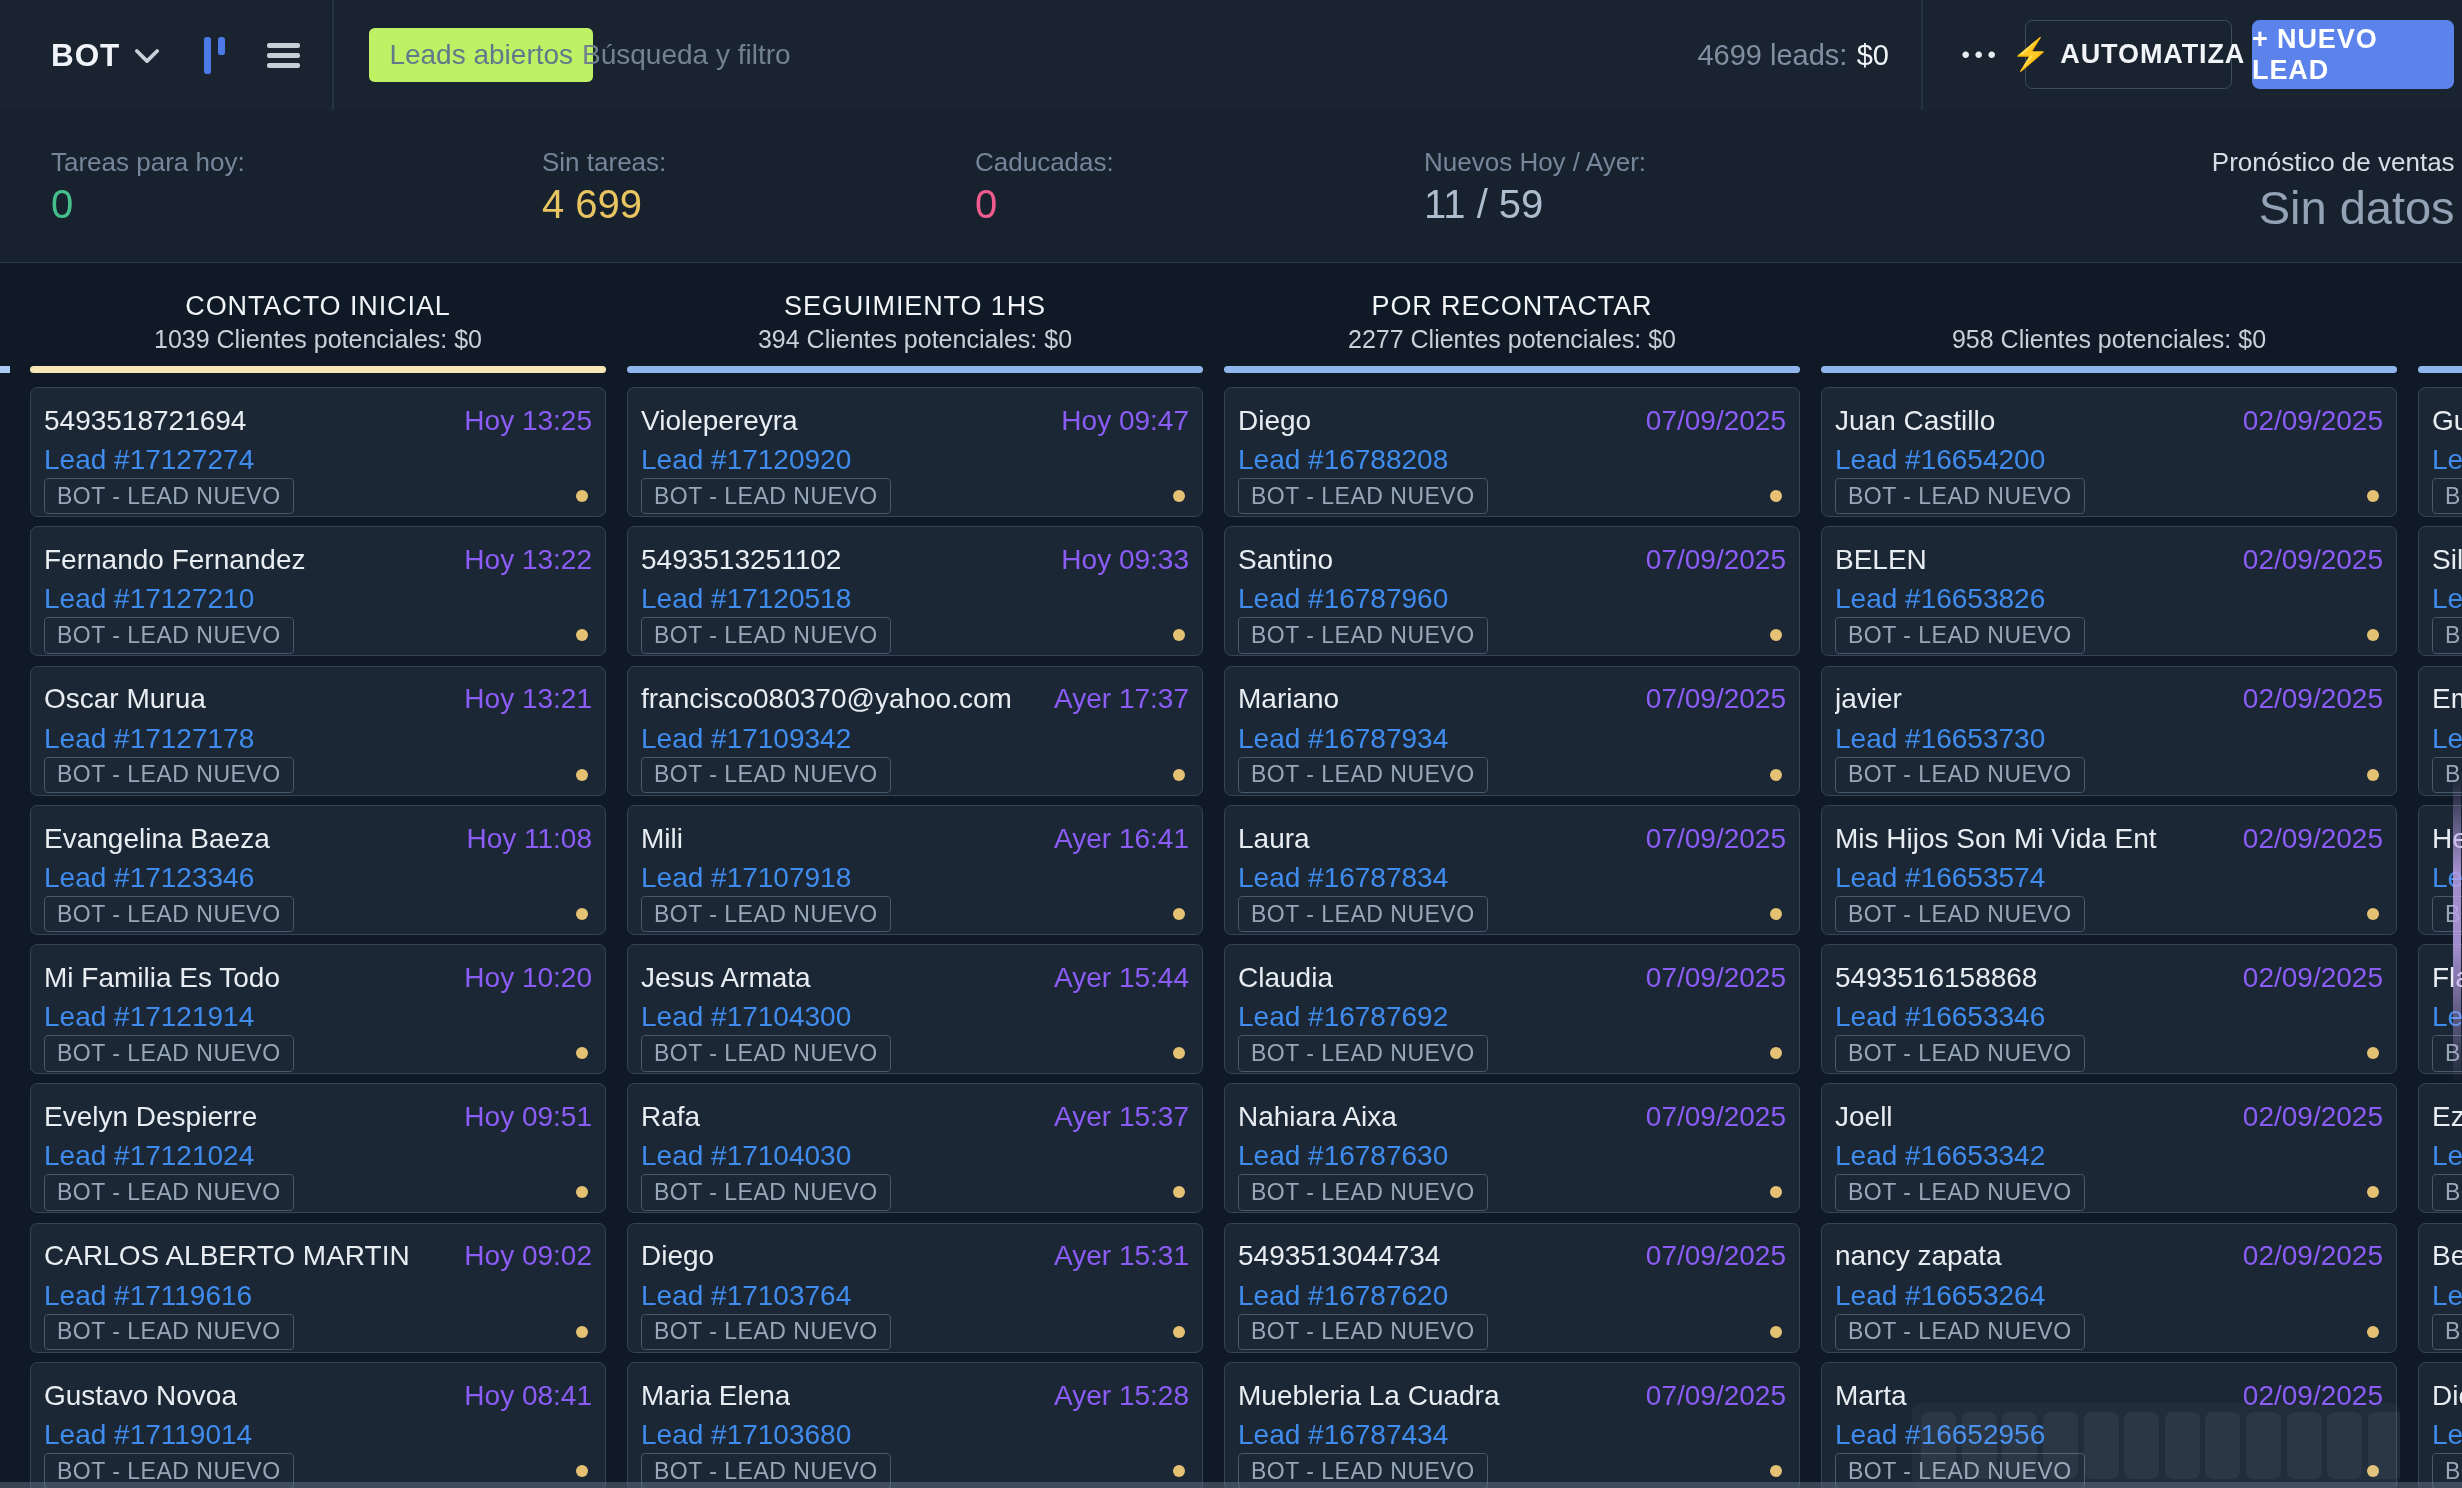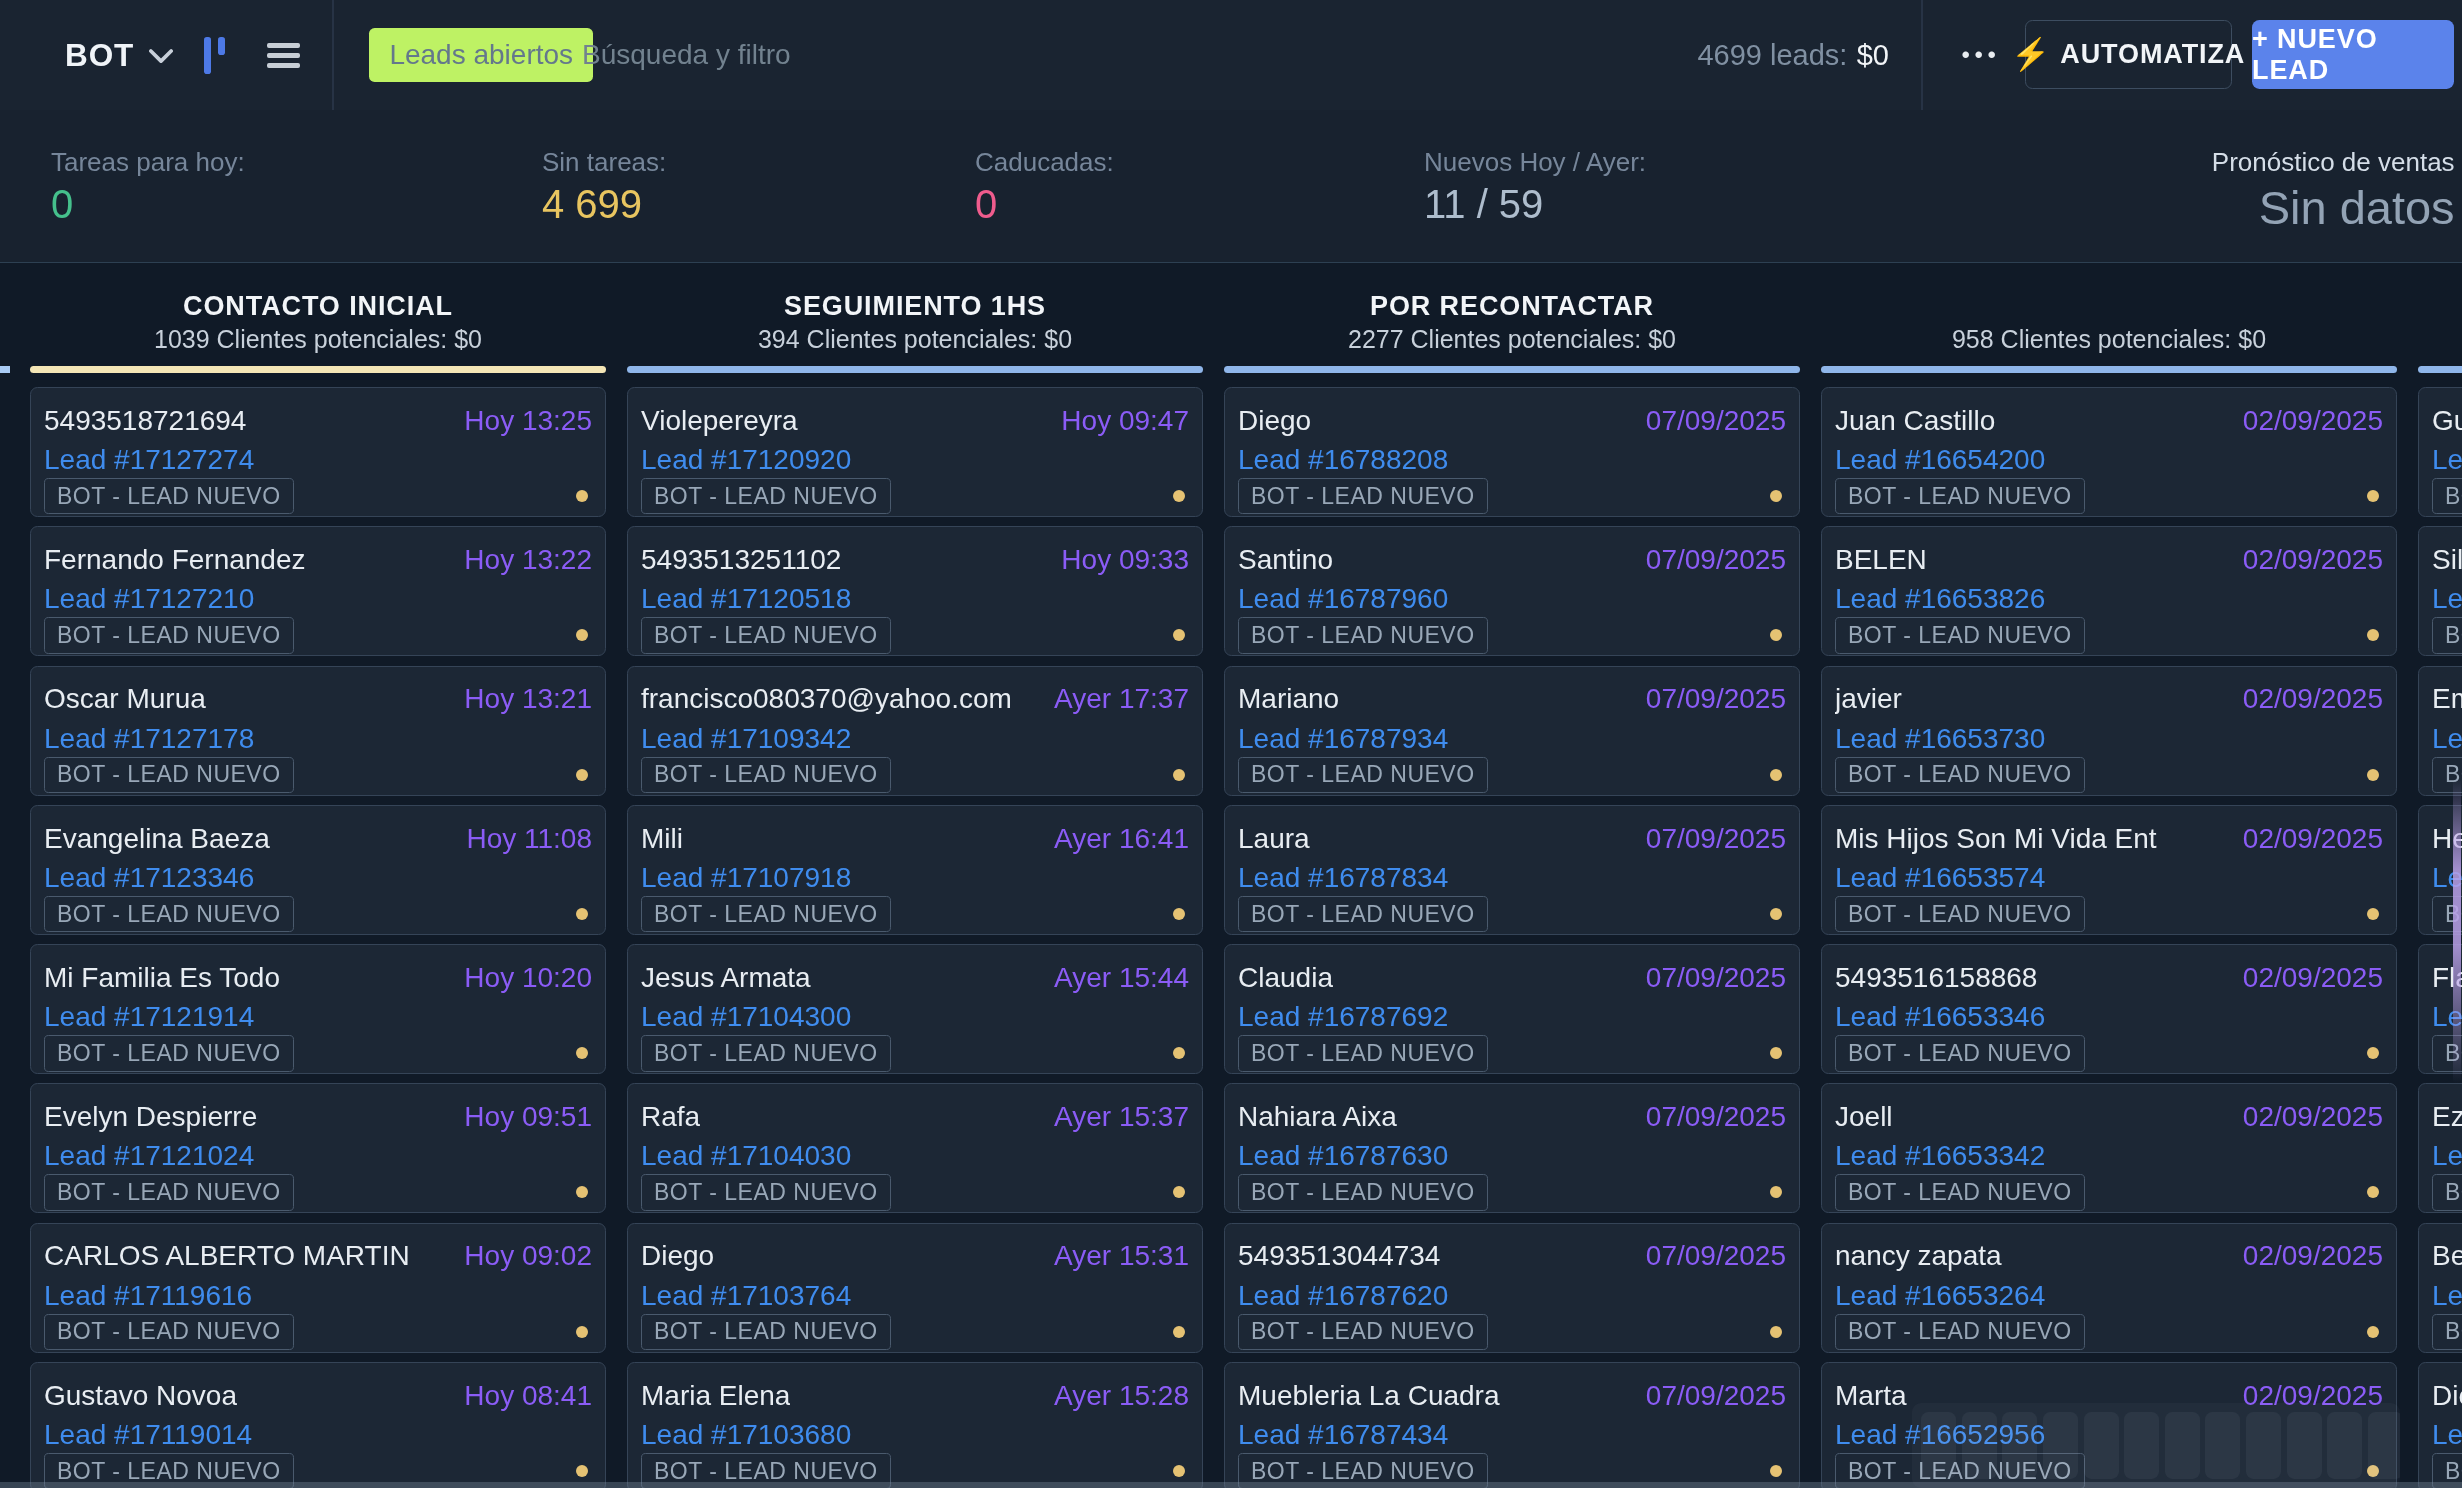--- a/index.html
+++ b/index.html
@@ -2,21 +2,21 @@
 <html style="font-size:15px"><head>
 <meta charset="utf-8">
 <style>
   * { margin:0; padding:0; box-sizing:border-box; }
   html,body { width:2462px; height:1489px; overflow:hidden; background:#101a27;
     font-family:"Liberation Sans", sans-serif; }
 
   
   .topbar { position:absolute; left:0; top:0; width:2462px; height:110px; background:#1a2431; }
   .brand { position:absolute; left:51px; top:0; height:110px; display:flex; align-items:center; gap:15px; }
-  .brand-name { font-size:31.5px; font-weight:700; color:#f0f4f8; letter-spacing:0.9px;margin-left:14px; }
+  .brand-name { font-size:31.5px; font-weight:700; color:#f0f4f8; letter-spacing:0.9px; }
   .chev { width:24px; height:15px; position:relative; top:1.9px; }
   .kanban-icon { position:absolute; left:204px; top:37px; width:37px; height:39px; cursor:pointer; }
   .kbar1 { position:absolute; left:0; top:0; width:6.5px; height:37px; background:#4d79e6; border-radius:2.8px; }
   .kbar2 { position:absolute; left:14px; top:0; width:6.5px; height:17.6px; background:#4d79e6; border-radius:2.8px; }
   .hamburger { position:absolute; left:267px; top:43px; width:33px; height:25px; cursor:pointer; }
   .hamburger i { display:block; width:33px; height:4.6px; background:#c7ced6; border-radius:1.9px; margin-bottom:5.6px; }
   .vdiv { position:absolute; top:0; width:1.9px; height:110px; background:#273345; }
   .pill { position:absolute; left:369px; top:28px; height:54px; padding:0 20.4px; background:#bef264;
     border-radius:5.6px; display:flex; align-items:center; font-size:28px; color:#64788c; cursor:pointer; }
   .search-lbl { position:absolute; left:582px; top:0; height:110px; display:flex; align-items:center;
@@ -43,21 +43,21 @@
   .stat .s-value { font-size:40px; position:absolute; top:72px; white-space:nowrap; }
   .sv-green { color:#45c08c; } .sv-yellow { color:#e8c560; } .sv-pink { color:#ef5c8d; } .sv-blue { color:#aebdcd; }
   .forecast { position:absolute; right:7.4px; top:0; text-align:right; }
   .forecast .f-label { font-size:26px; color:#d5dee8; position:absolute; top:37px; right:0; white-space:nowrap; }
   .forecast .f-value { font-size:47px; color:#93a3b5; position:absolute; top:70px; right:0; white-space:nowrap; }
 
   
   .board { position:absolute; left:0; top:263px; width:2462px; height:1226px; background:#101a27; }
   .col { position:absolute; top:0; width:576px; height:1226px; }
   .col-title { position:absolute; top:28px; left:0; width:100%; text-align:center; font-size:27px;
-    font-weight:700; color:#f2f5f8; letter-spacing:0.9px; white-space:nowrap; }
+    font-weight:400; color:#f2f5f8; letter-spacing:0.9px; white-space:nowrap; }
   .col-sub { position:absolute; top:62px; left:0; width:100%; text-align:center; font-size:25px;
     color:#c8d1db; white-space:nowrap; }
   .col-bar { position:absolute; top:103px; left:0; width:100%; height:7.4px; border-radius:3.7px; }
   .cards { position:absolute; top:124px; left:0; width:100%; }
   .card { position:relative; width:576px; height:130px; margin-bottom:9.3px; background:#1c2735;
     border:1.9px solid #354457; border-radius:7.4px; cursor:pointer; }
   .card .row1 { position:absolute; left:13px; right:13px; top:16.7px; display:flex;
     justify-content:space-between;gap:26px; }
   .card .c-name { font-size:28px; color:#e8edf2; white-space:nowrap; overflow:hidden; }
   .card .c-date { font-size:28px; color:#8b5cf6; white-space:nowrap; margin-left:11px; }

